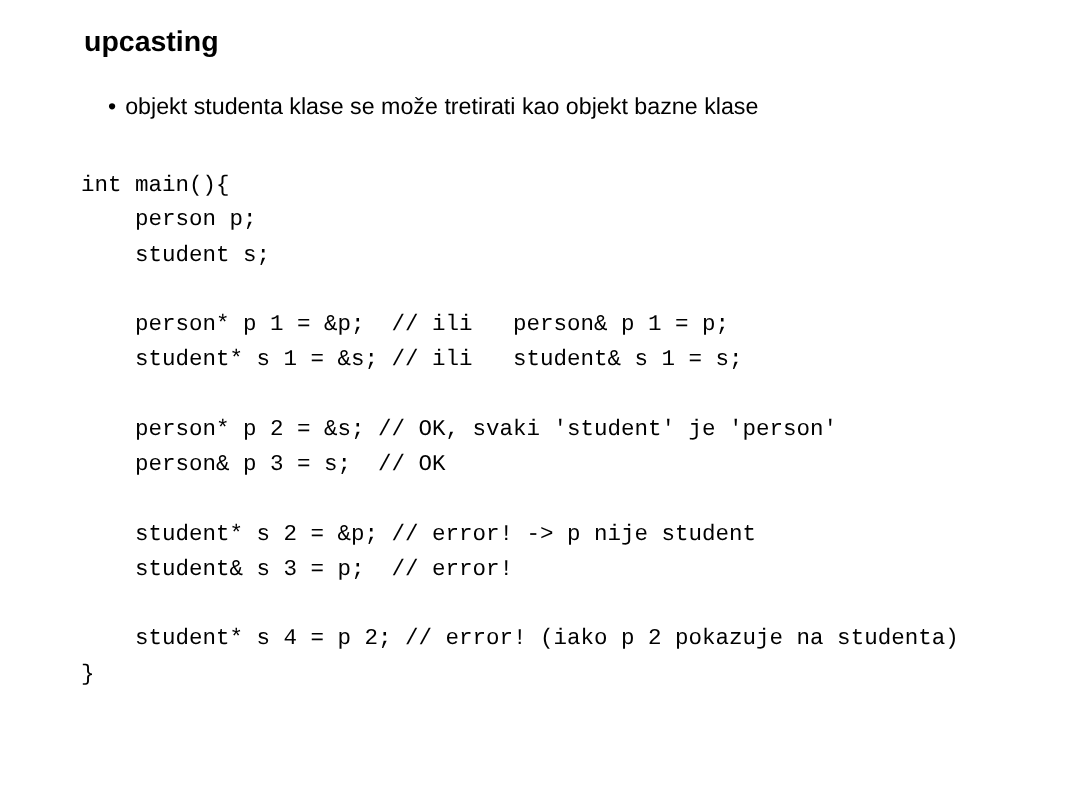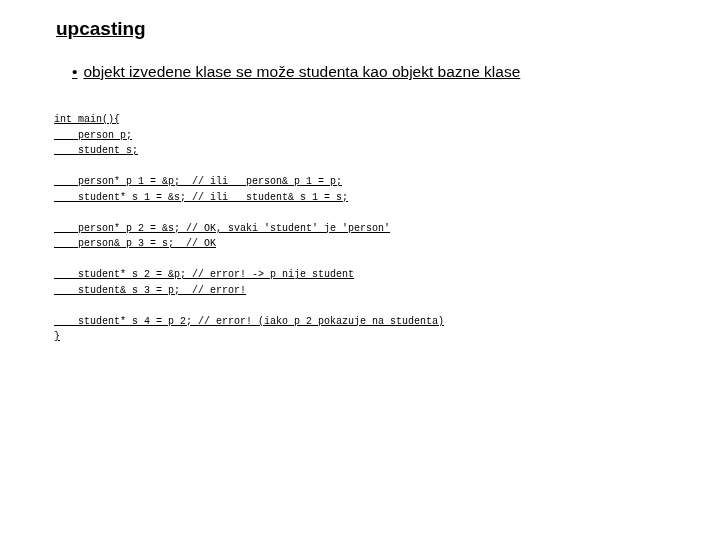--- a/index.html
+++ b/index.html
@@ -7,58 +7,57 @@
     padding: 0;
     width: 720px;
     height: 540px;
     background: #ffffff;
     font-family: Arial, Helvetica, sans-serif;
     color: #000000;
     box-sizing: border-box;
   }
   .slide {
     padding: 18px 40px 0 56px;
-    text-decoration: underline;
   }
   .title {
     font-size: 19px;
     font-weight: bold;
     margin-bottom: 22px;
   }
   .bullet-block {
     margin-left: 16px;
     margin-bottom: 30px;
     font-size: 15.5px;
     line-height: 1.3;
   }
   .bullet-line {
     display: flex;
   }
   .bullet-dot {
     margin-right: 6px;
   }
   .code-block {
     font-family: "Courier New", Courier, monospace;
-    font-size: 10px;
+    font-size: 15px;
     line-height: 1.55;
     white-space: pre;
     margin-left: -2px;
   }
 </style>
 </head>
 <body>
 
 <div class="slide">
 
   <div class="title">upcasting</div>
 
   <div class="bullet-block">
     <div class="bullet-line">
       <span class="bullet-dot">•</span>
-      <span>objekt izvedene klase se može studenta kao objekt bazne klase</span>
+      <span>objekt studenta klase se može tretirati kao objekt bazne klase</span>
     </div>
   </div>
 
   <div class="code-block"><span>int main(){</span>
 <span>    person p;</span>
 <span>    student s;</span>
 <span></span>
 <span>    person* p 1 = &amp;p;  // ili   person&amp; p 1 = p;</span>
 <span>    student* s 1 = &amp;s; // ili   student&amp; s 1 = s;</span>
 <span></span>

